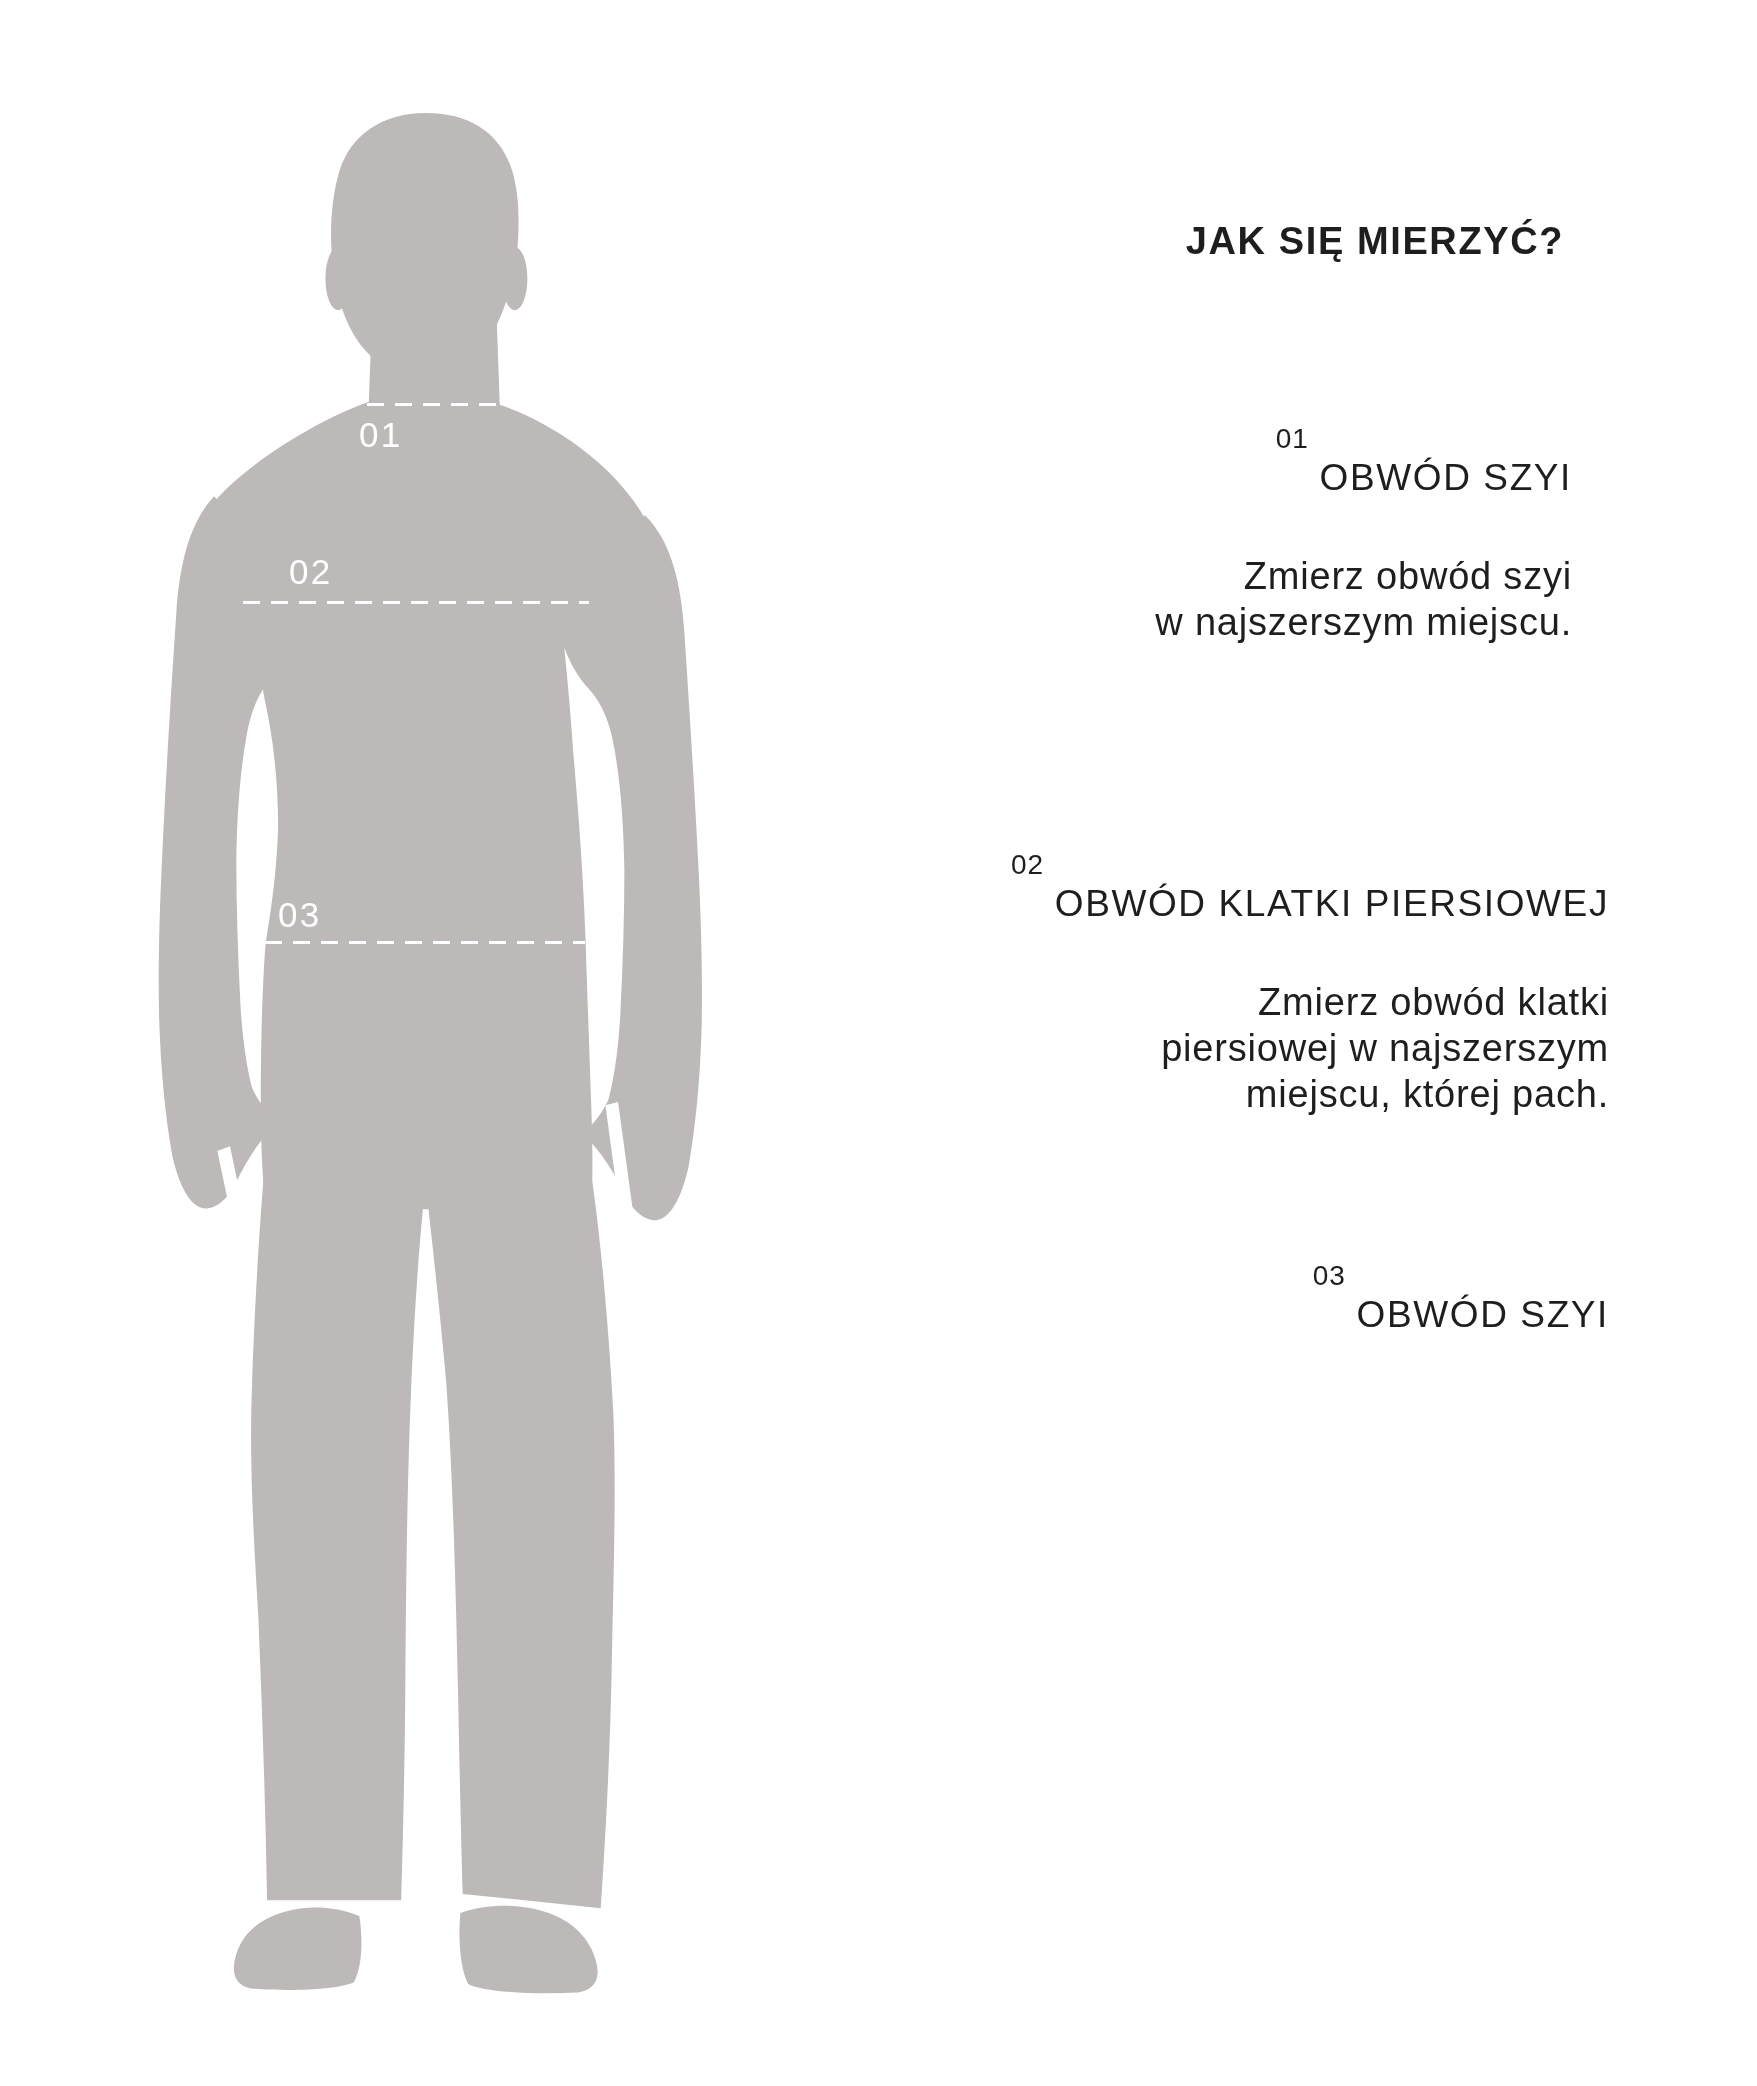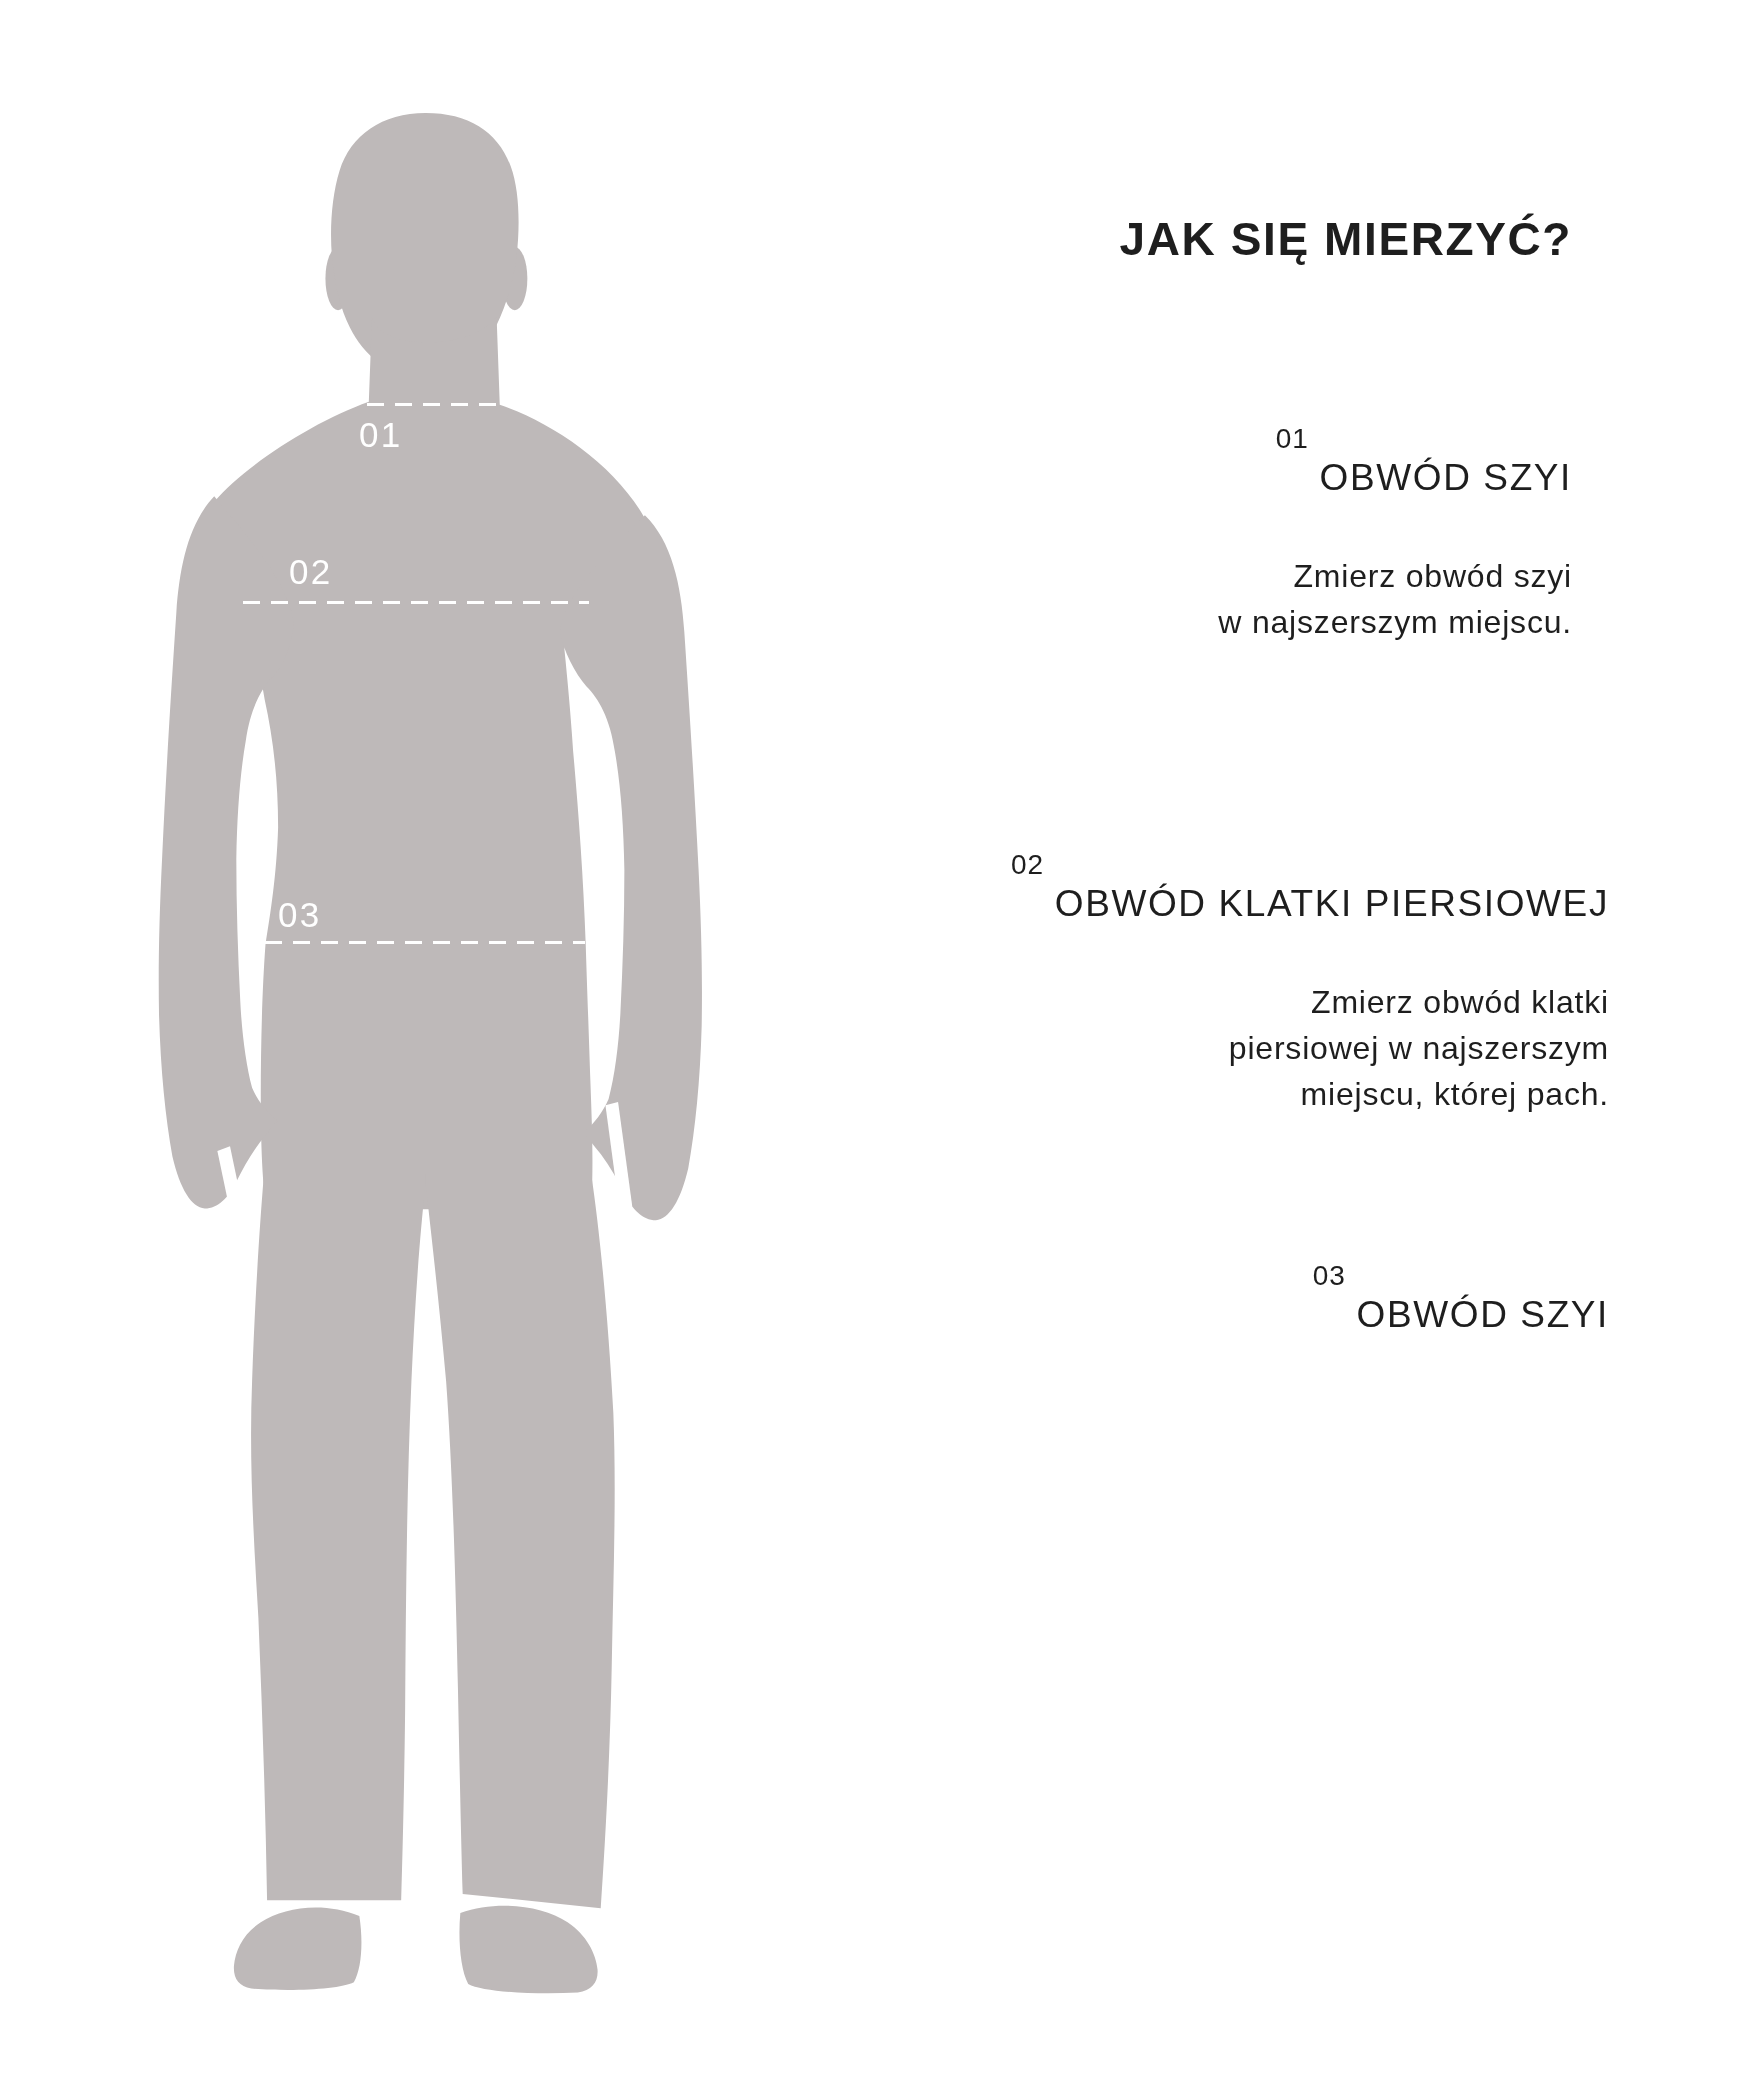--- a/index.html
+++ b/index.html
@@ -26,37 +26,37 @@
   }
   .marker-num{
     position:absolute;
     color:var(--c-marker,#ffffff);
     font-size:35px;line-height:1;
     letter-spacing:2.4px;font-weight:400;
   }
 
   
   .page-title{
-    position:absolute;right:185px;top:212px;margin:0;
-    font-size:46px;font-weight:600;letter-spacing:1.6px;
+    position:absolute;right:185px;top:212px;margin:8px;
+    font-size:38px;font-weight:600;letter-spacing:1.6px;
     white-space:nowrap;color:var(--c-text,#1e1e1e);
   }
   .sec{position:absolute;text-align:right;}
   .sec-head{display:flex;justify-content:flex-end;align-items:flex-start;}
   .sec-num{
     position:relative;top:-32px;margin-right:11px;
     font-size:28px;line-height:1.1;font-weight:400;letter-spacing:0.8px;
   }
   .sec-heading{
     font-size:37px;line-height:43px;font-weight:400;letter-spacing:1.6px;
     white-space:nowrap;
   }
   .sec-body{
     margin:54px 0 0 0;
-    font-size:32px;line-height:46px;font-weight:400;letter-spacing:0.8px;
+    font-size:38px;line-height:46px;font-weight:400;letter-spacing:0.8px;
     white-space:pre-line;
   }
   .s1{right:185px;top:456px;}
   .s2{right:148px;top:882px;}
   .s3{right:148px;top:1293px;}
 </style>
 </head>
 <body>
 
 <div class="stage">

